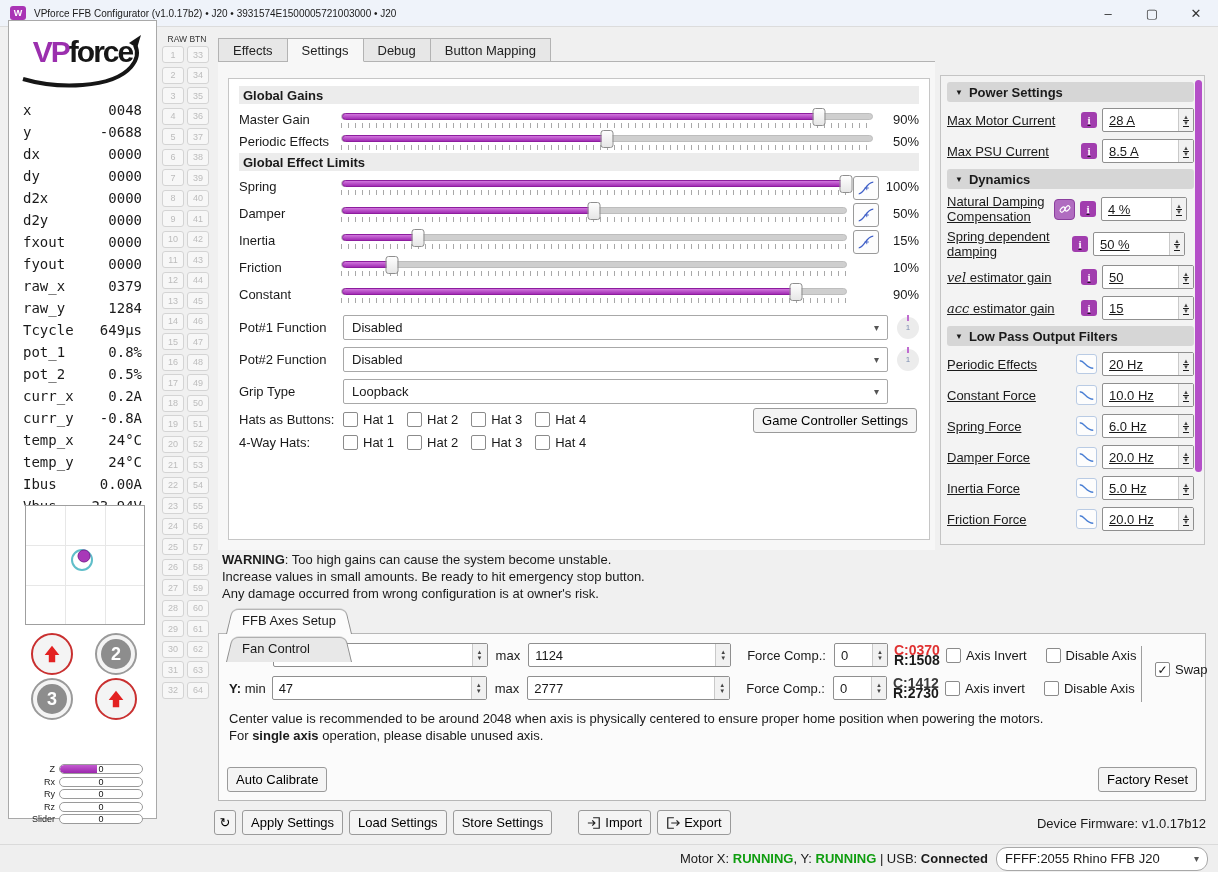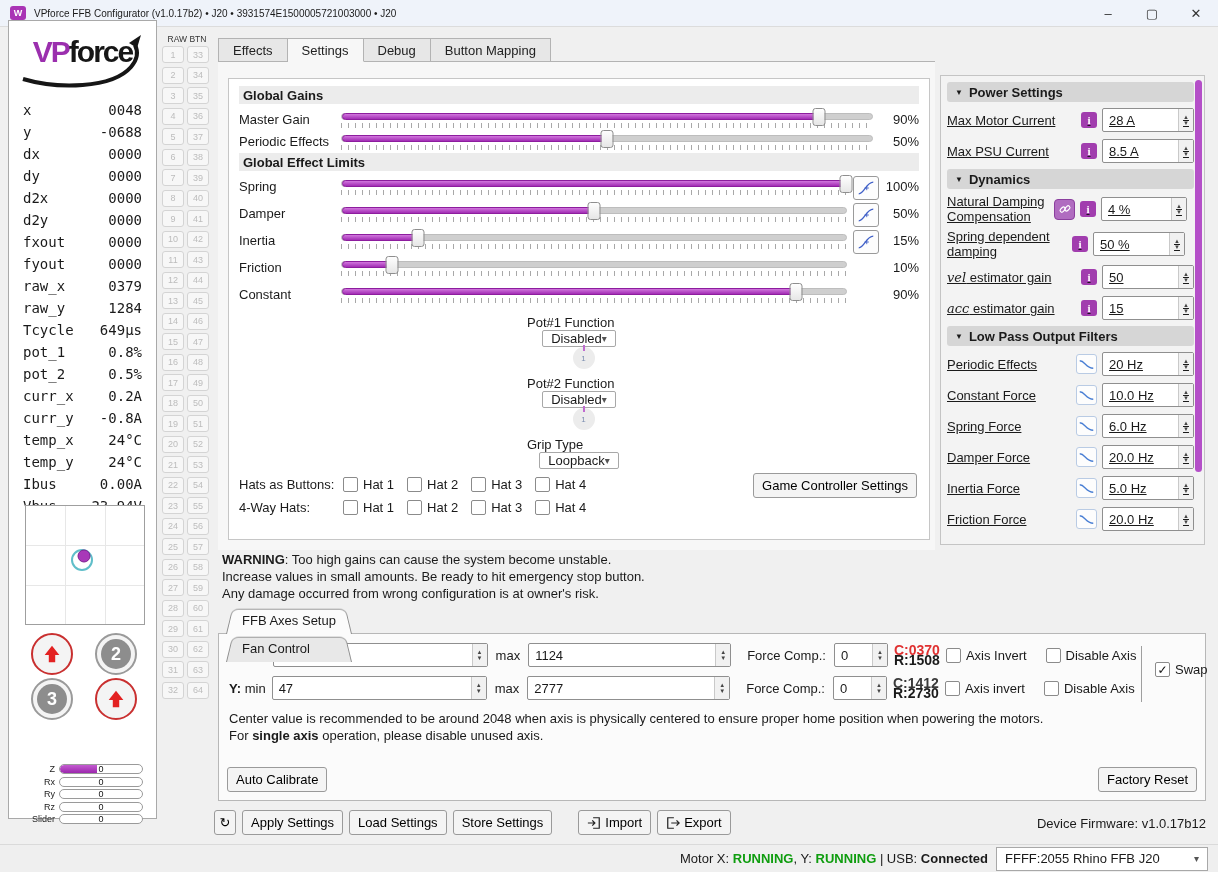--- a/index.html
+++ b/index.html
@@ -59,21 +59,21 @@
   .srow { display:flex; align-items:flex-start; margin-bottom:3px; }
   .slbl { width:102px; font-size:13px; padding-top:3px; }
   .sld { flex:1; padding-top:4px; }
   .track { position:relative; height:7px; border-radius:4px; background:#cfcfcf; border:1px solid #bdbdbd; }
   .fill { position:absolute; left:0; top:-1px; bottom:-1px; border-radius:4px; background:linear-gradient(180deg,#d176dd,#a22db4); border:1px solid #8d1d9e; }
   .handle { position:absolute; top:50%; width:13px; height:18px; background:linear-gradient(#fefefe,#e6e6e6); border:1px solid #8e8e8e; border-radius:3px; transform:translate(-50%,-50%); }
   .ticks { height:5px; margin-top:3px; background-image:repeating-linear-gradient(90deg,#a8a8a8 0,#a8a8a8 1px,transparent 1px,transparent 7px); }
   .curvebtn { width:26px; height:24px; margin:0 0 0 6px; background:#fdfdfd; border:1px solid #9a9a9a; border-radius:3px; display:flex; align-items:center; justify-content:center; }
   .sval { width:46px; text-align:right; font-size:13px; padding-top:3px; }
   .limits .sval { width:40px; }
-  .drow { display:flex; align-items:center; margin:7px 0;flex-direction:column; }
+  .drow { display:flex; align-items:center; margin:7px 0; }
   .dlbl { width:104px; font-size:13px; }
   .select { flex:1; height:25px; background:#fff; border:1px solid #a8a8a8; border-radius:2px; display:flex; align-items:center; padding:0 8px; font-size:13px; }
   .darr { margin-left:auto; font-size:10px; color:#555; }
   .dial { width:22px; height:22px; margin-left:9px; border-radius:50%; background:#ececec; position:relative; display:flex; align-items:center; justify-content:center; }
   .dialtick { position:absolute; top:-2px; left:50%; width:2px; height:6px; background:#c06bd0; transform:translateX(-50%); }
   .dialnum { font-size:8px; color:#7b8db0; }
   .dialspace { width:31px; }
   .hrow { display:flex; align-items:center; margin:8px 0; position:relative; }
   .hlbl { width:104px; font-size:13px; }
   .cb { display:flex; align-items:center; margin-right:13px; font-size:13px; }
@@ -124,21 +124,21 @@
   
   .toolbar { position:absolute; left:214px; top:810px; display:flex; align-items:center; gap:6px; }
   .iconbtn { width:22px; height:25px; background:#f4f4f4; border:1px solid #9a9a9a; border-radius:3px; display:flex; align-items:center; justify-content:center; font-size:13px; }
   .gap { width:14px; }
   .tbtn { gap:4px; }
   .firmware { position:absolute; right:12px; top:816px; font-size:13px; }
   .statusbar { position:absolute; left:0; top:844px; width:100%; height:28px; background:#efefef; border-top:1px solid #dadada; display:flex; align-items:center; justify-content:flex-end; padding-right:10px; gap:8px; }
   .statustext { font-size:13px; white-space:pre; }
   .green { color:#0f9d0f; font-weight:bold; }
   .bold { font-weight:bold; }
-  .statussel { width:212px; height:24px; background:#fff; border:1px solid #a8a8a8; border-radius:0; display:flex; align-items:center; padding:8px 8px; font-size:13px;justify-content:center; }
+  .statussel { width:212px; height:24px; background:#fff; border:1px solid #a8a8a8; border-radius:11px; display:flex; align-items:center; padding:8px 8px; font-size:13px;justify-content:center; }
 </style>
 </head>
 <body>
 
 <div id="app">
 
   <div class="titlebar">
     <div class="appicon">W</div>
     <div class="title">VPforce FFB Configurator (v1.0.17b2) • J20 • 3931574E1500005721003000 • J20</div>
     <div class="wincontrols">

